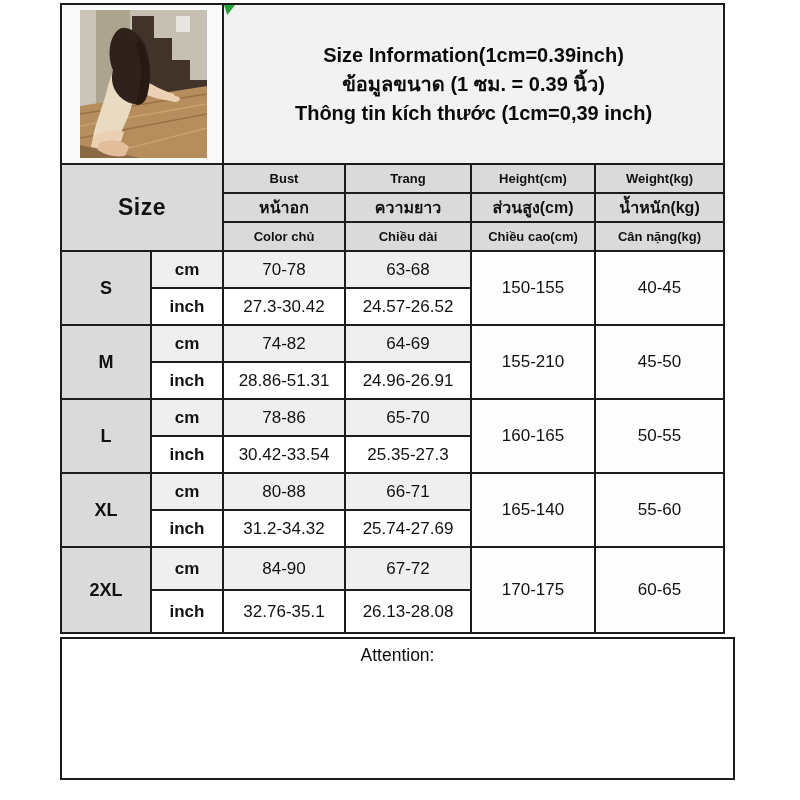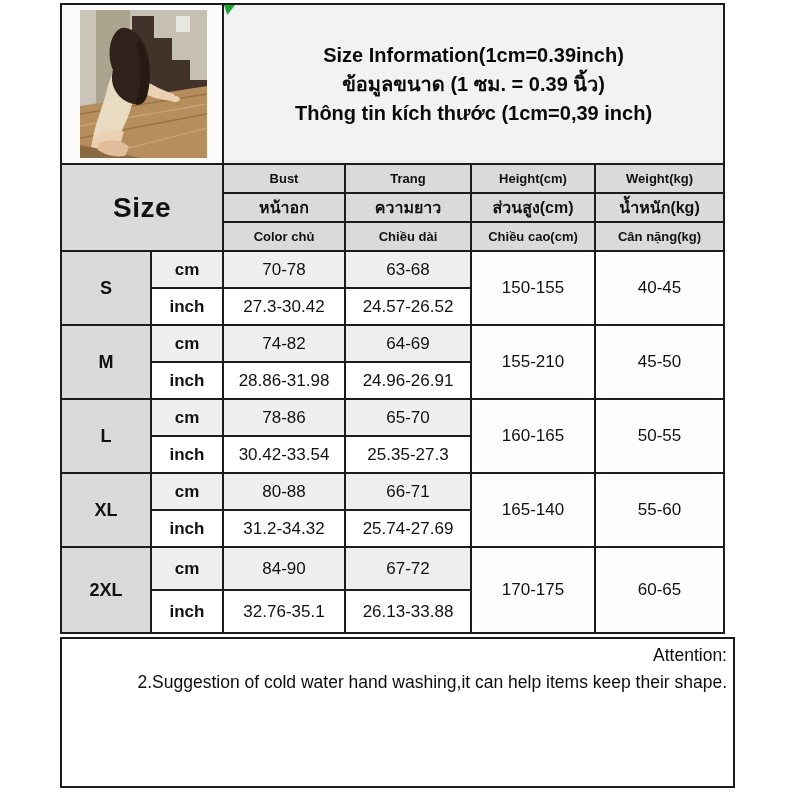--- a/index.html
+++ b/index.html
@@ -22,40 +22,40 @@
   
   tr.r-top td{height:158px;}
   tr.r-hdr td{height:27px;}
   tr.r-body td{height:35px;}
   tr.r-body2 td{height:41px;}
   
   .photo-cell{background:#fbfafa;vertical-align:middle;}
   .title-cell{background:#f2f2f2;position:relative;}
   .hd{background:#dadada;font-weight:bold;font-size:13px;}
   .hd-th{font-size:16px;}
-  .size-hd{background:#dadada;font-weight:bold;font-size:28px;letter-spacing:.5px;}
+  .size-hd{background:#dadada;font-weight:bold;font-size:23px;letter-spacing:.5px;}
   .size-letter{background:#dadada;font-weight:bold;font-size:18px;}
   .unit{font-weight:bold;font-size:17px;}
   .g{background:#efefef;}
   .w{background:#ffffff;}
   .val{font-weight:normal;font-size:17px;}
   .merged{background:#fdfdfd;font-weight:normal;font-size:17px;border-radius:18px;}
   
   .title-wrap{display:flex;flex-direction:column;justify-content:center;align-items:center;height:100%;}
   .title-line{font-weight:bold;font-size:20px;line-height:29px;color:#0a0a0a;}
   .green-flag{
     position:absolute;left:0;top:0;width:11px;height:10px;background:#21a038;
     clip-path:polygon(0 0,100% 0,30% 100%);
   }
   
   .photo-box{width:127px;height:148px;margin:0 auto 0 18px;display:block;}
   
   .attention{
     margin-top:3px;border:2px solid #1c1c1c;background:#ffffff;
-    width:659px;height:136px;padding:3px 6px 8px 6px;text-align:right;
+    width:659px;height:136px;padding:3px 6px 0 6px;text-align:center;
   }
   .attention div{font-size:17.5px;line-height:27px;color:#0d0d0d;white-space:normal;}
 </style>
 </head>
 <body>
 
 <div class="sheet">
   <table class="size-table">
     <colgroup>
       <col class="c-size">
@@ -140,21 +140,21 @@
     <tr class="r-body">
       <td rowspan="2" class="size-letter">M</td>
       <td class="unit g">cm</td>
       <td class="val g">74-82</td>
       <td class="val g">64-69</td>
       <td rowspan="2" class="merged">155-210</td>
       <td rowspan="2" class="merged">45-50</td>
     </tr>
     <tr class="r-body">
       <td class="unit w">inch</td>
-      <td class="val w">28.86-31.98</td>
+      <td class="val w">28.86-51.31</td>
       <td class="val w">24.96-26.91</td>
     </tr>
 
     <tr class="r-body">
       <td rowspan="2" class="size-letter">L</td>
       <td class="unit g">cm</td>
       <td class="val g">78-86</td>
       <td class="val g">65-70</td>
       <td rowspan="2" class="merged">160-165</td>
       <td rowspan="2" class="merged">50-55</td>
@@ -183,22 +183,21 @@
       <td rowspan="2" class="size-letter">2XL</td>
       <td class="unit g">cm</td>
       <td class="val g">84-90</td>
       <td class="val g">67-72</td>
       <td rowspan="2" class="merged">170-175</td>
       <td rowspan="2" class="merged">60-65</td>
     </tr>
     <tr class="r-body2">
       <td class="unit w">inch</td>
       <td class="val w">32.76-35.1</td>
-      <td class="val w">26.13-33.88</td>
+      <td class="val w">26.13-28.08</td>
     </tr>
   </tbody>
     </table>
 
   <div class="attention">
     <div>Attention:</div>
-    <div>2.Suggestion of cold water hand washing,it can help items keep their shape.</div>
   </div>
 </div>
 
 </body></html>

